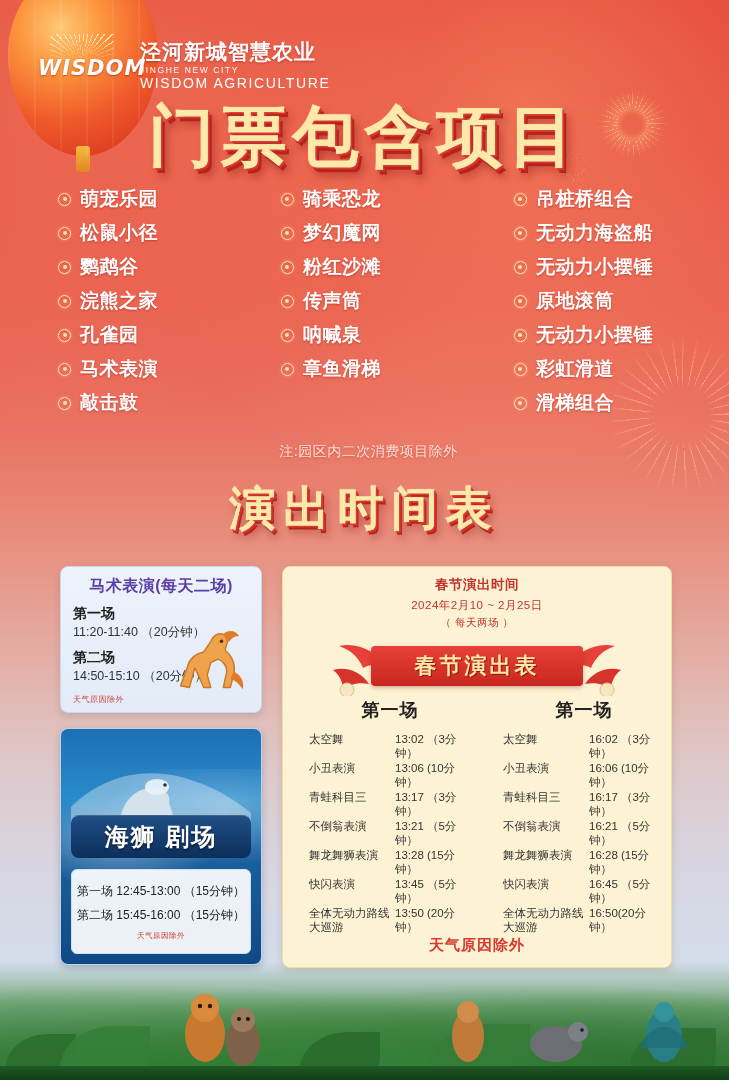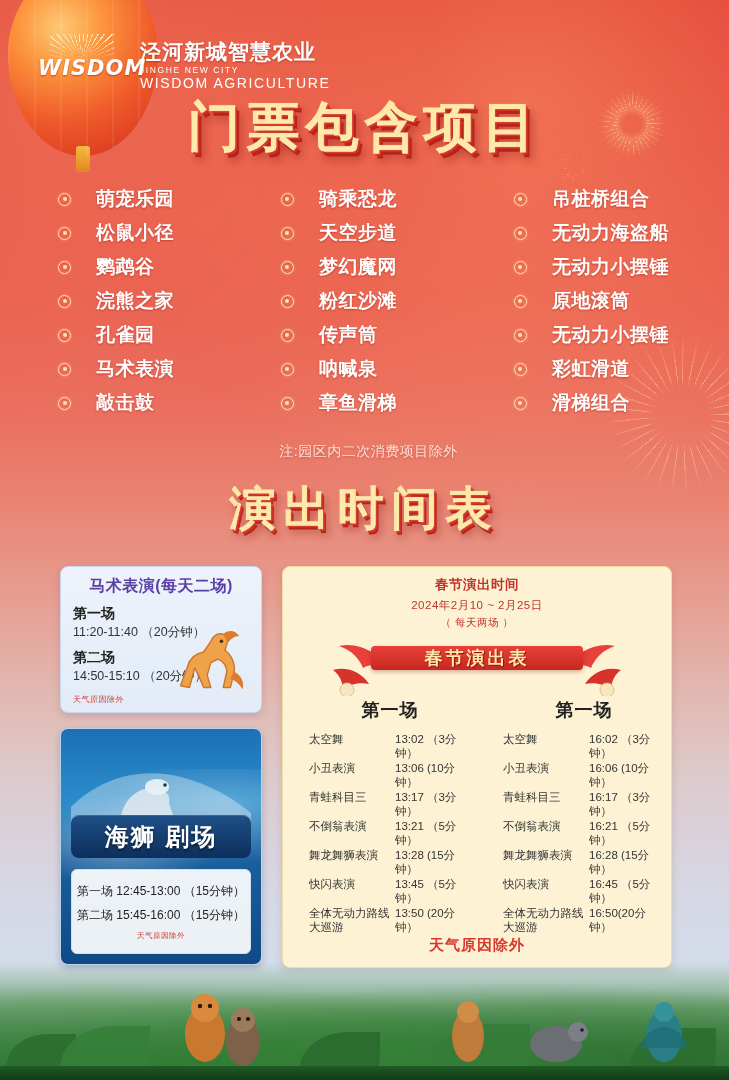--- a/index.html
+++ b/index.html
@@ -90,21 +90,21 @@
     text-shadow:0 1px 2px rgba(120,0,0,.45);
   }
   .logo-text{color:#fff;line-height:1.05;padding-top:6px;}
   .logo-cn{font-size:21px;font-weight:bold;letter-spacing:1px;text-shadow:0 1px 2px rgba(120,0,0,.4);}
   .logo-en1{font-size:8.5px;letter-spacing:1.6px;margin-top:3px;}
   .logo-en2{font-size:14px;letter-spacing:1.6px;margin-top:1px;}
 
   
   .main-title{
     position:absolute;top:92px;left:0;width:729px;text-align:center;z-index:5;
-    font-size:53px;font-weight:bold;letter-spacing:6px;
+    font-size:66px;font-weight:bold;letter-spacing:6px;
     color:#ffe9a8;
     font-family:"DejaVu Sans","Liberation Sans",sans-serif;
     text-shadow:
       0 0 1px #fff6d0,
       2px 2px 0 #d4342a,
       4px 5px 0 #b8231c,
       6px 8px 10px rgba(120,10,10,.45);
   }
   .sub-title{
     position:absolute;top:478px;left:0;width:729px;text-align:center;z-index:5;
@@ -117,21 +117,21 @@
       3px 4px 0 #b8231c,
       5px 7px 9px rgba(120,10,10,.4);
   }
 
   
   .cols{position:absolute;top:182px;left:0;width:729px;display:flex;z-index:5;}
   .col{width:33.33%;box-sizing:border-box;}
   .col.c1{padding-left:58px;}
   .col.c2{padding-left:38px;}
   .col.c3{padding-left:28px;}
-  .item{display:flex;align-items:center;gap:25px;height:34px;}
+  .item{display:flex;align-items:center;gap:9px;height:34px;}
   .bullet{
     width:11px;height:11px;border-radius:50%;
     border:1.6px solid #ffe6b0;position:relative;flex:0 0 auto;
     box-shadow:0 0 3px rgba(255,220,150,.5);
   }
   .bullet:after{
     content:"";position:absolute;left:50%;top:50%;transform:translate(-50%,-50%);
     width:4px;height:4px;border-radius:50%;background:#ffe6b0;
   }
   .item-label{
@@ -208,24 +208,24 @@
   }
   .sched-head{
     text-align:center;padding-top:9px;color:#c1332b;
   }
   .sched-head .h1{font-size:13.5px;font-weight:bold;letter-spacing:.5px;}
   .sched-head .h2{font-size:11.5px;margin-top:4px;letter-spacing:.5px;}
   .sched-head .h3{font-size:10.5px;margin-top:3px;letter-spacing:.5px;}
   .ribbon-wrap{position:relative;height:62px;margin-top:2px;}
   .ribbon{
     position:absolute;left:50%;top:14px;transform:translateX(-50%);
-    width:212px;height:24px;background:linear-gradient(180deg,#e8403a,#c7271f);
+    width:212px;height:40px;background:linear-gradient(180deg,#e8403a,#c7271f);
     border-radius:4px;
     display:flex;align-items:center;justify-content:center;
-    color:#ffe9a8;font-size:18px;font-weight:bold;letter-spacing:3px;
+    color:#ffe9a8;font-size:22px;font-weight:bold;letter-spacing:3px;
     text-shadow:1px 1px 0 #96120d;
     box-shadow:0 2px 4px rgba(120,20,10,.3);
     z-index:2;
   }
   .ribbon-tail-l,.ribbon-tail-r{
     position:absolute;top:8px;width:74px;height:56px;z-index:1;
   }
   .ribbon-tail-l{left:46px;}
   .ribbon-tail-r{right:46px;}
   .sessions{display:flex;margin-top:4px;}
@@ -308,24 +308,20 @@
         </div>
       <div class="item">
           <span class="bullet"></span>
           <span class="item-label">敲击鼓</span>
         </div>
     </div>
     <div class="col c2">
       <div class="item">
           <span class="bullet"></span>
           <span class="item-label">骑乘恐龙</span>
-        </div>
-      <div class="item">
-          <span class="bullet"></span>
-          <span class="item-label">天空步道</span>
         </div>
       <div class="item">
           <span class="bullet"></span>
           <span class="item-label">梦幻魔网</span>
         </div>
       <div class="item">
           <span class="bullet"></span>
           <span class="item-label">粉红沙滩</span>
         </div>
       <div class="item">

